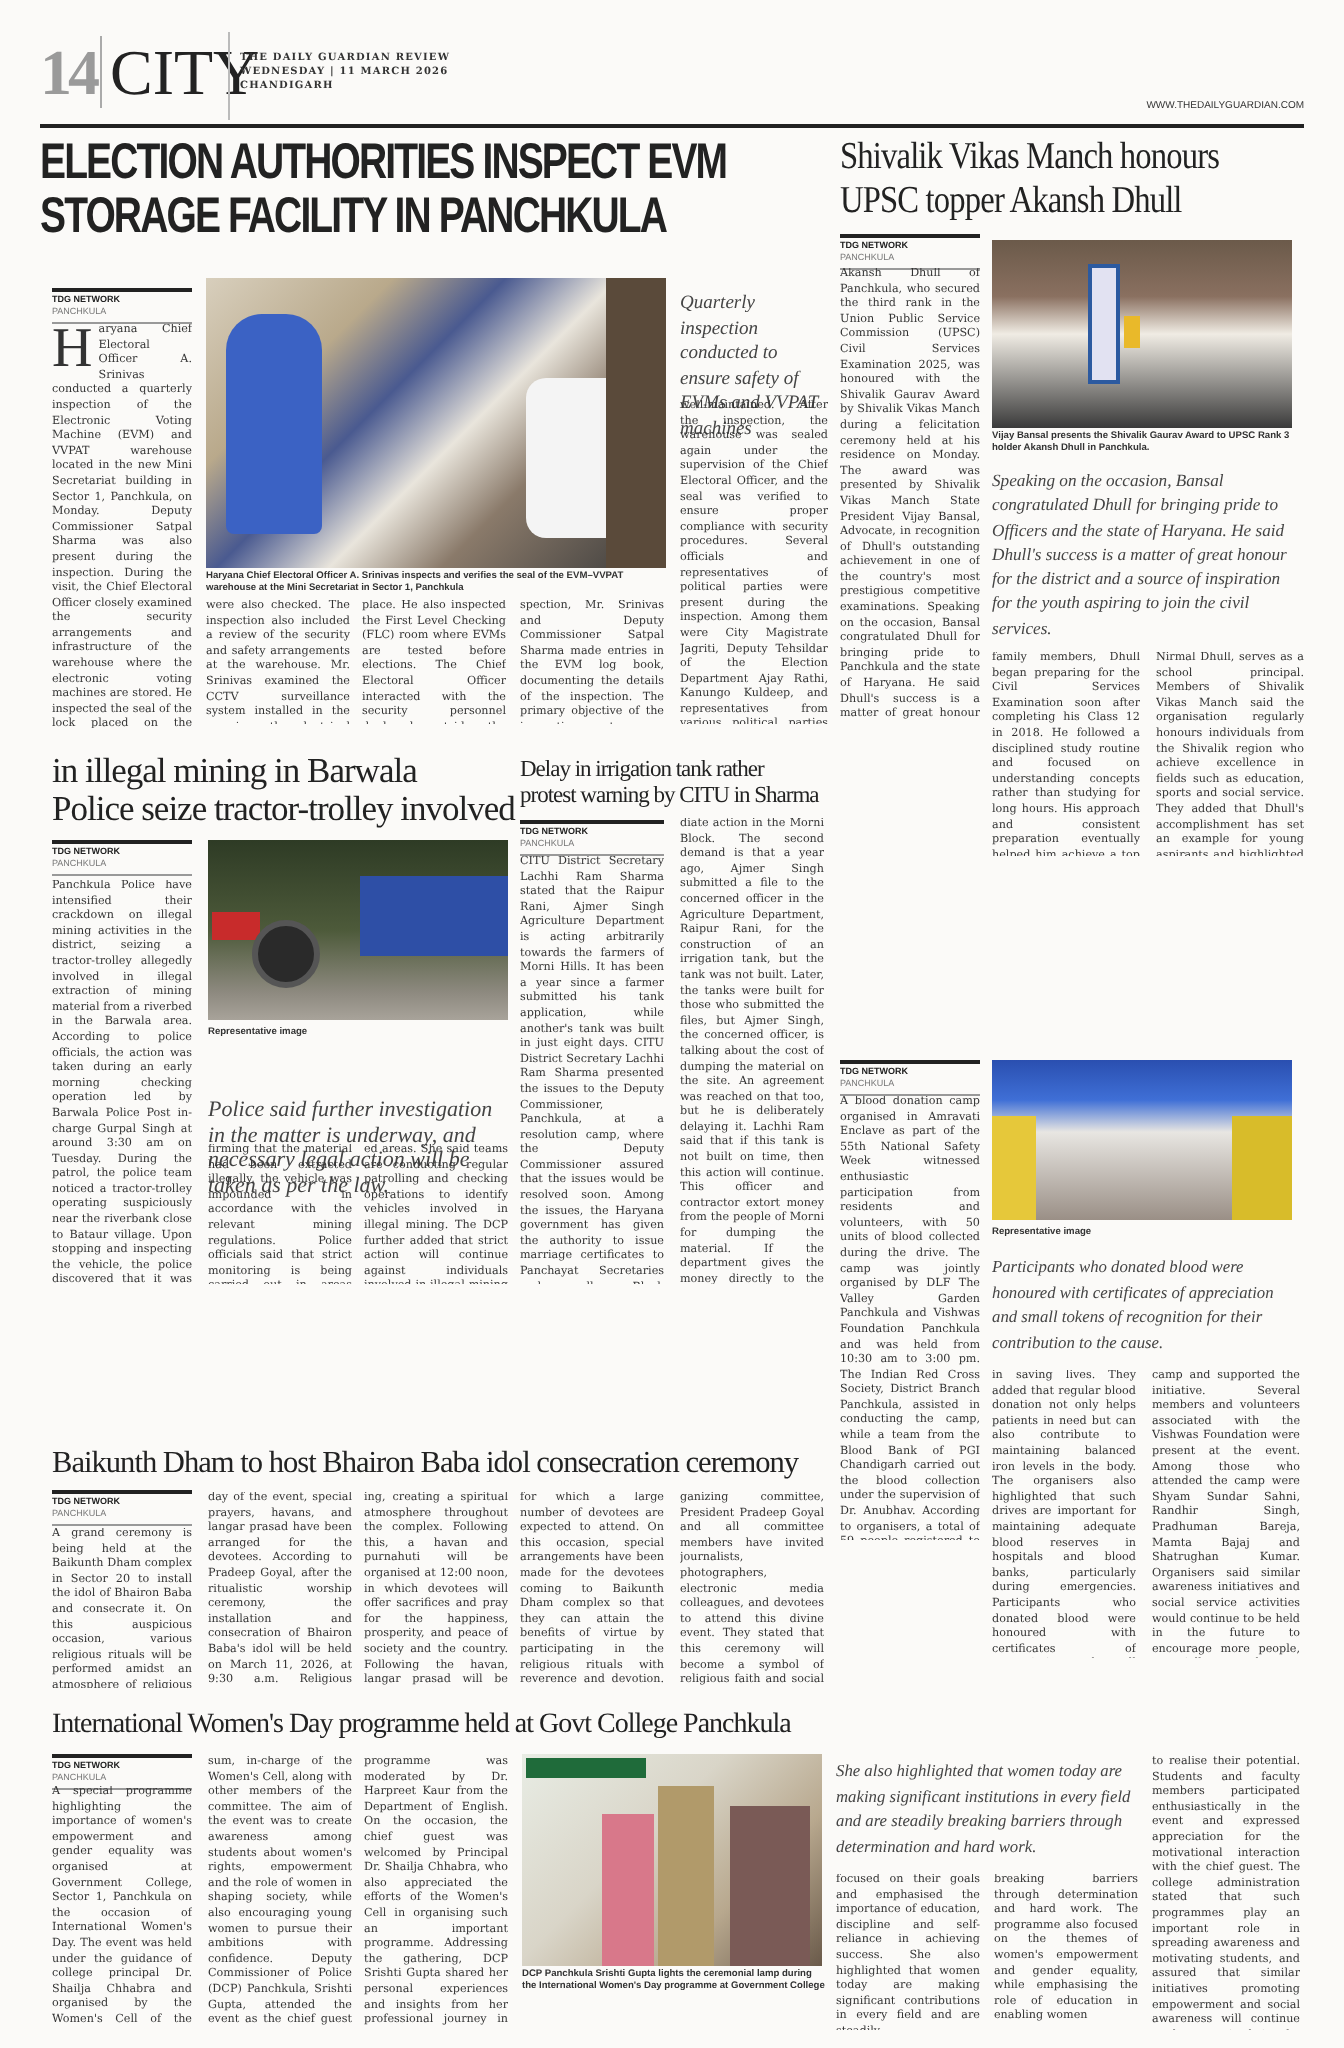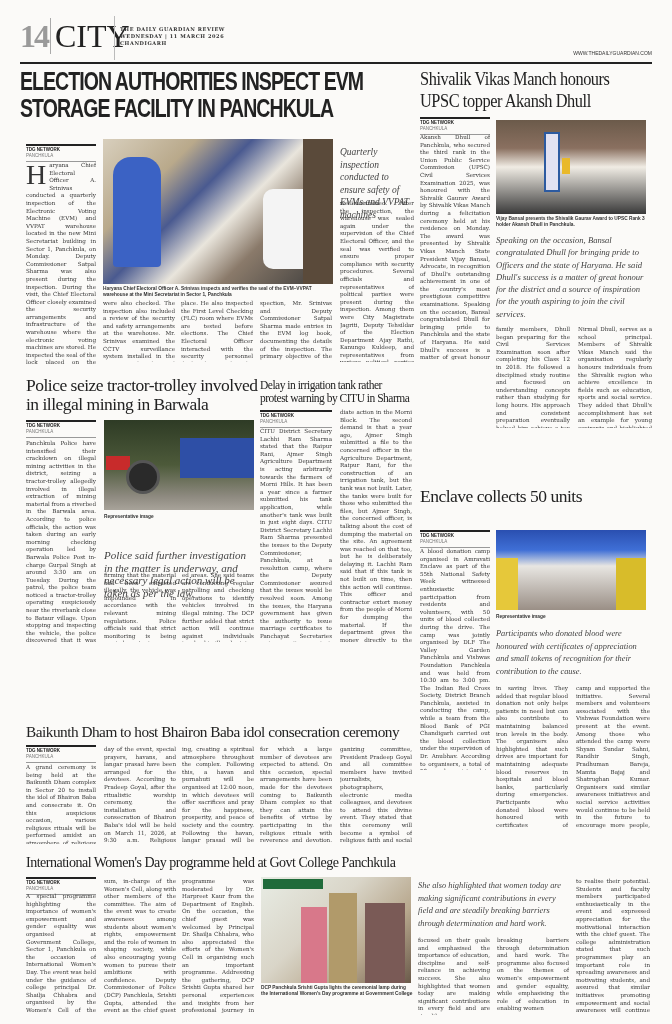--- a/index.html
+++ b/index.html
@@ -65,22 +65,22 @@
 <div class="abs photo" style="left:496px;top:120px;width:150px;height:94px;background:linear-gradient(180deg,#6b5a4a 0%,#8a7060 30%,#f0ece4 50%,#3a3a3a 100%)">
   <div style="position:absolute;left:48px;top:12px;width:16px;height:60px;background:#e2e2f2;border:2px solid #2c5aa0"></div>
   <div style="position:absolute;left:66px;top:38px;width:8px;height:16px;background:#e9b92a"></div>
 </div>
 <div class="abs cap" style="left:496px;top:216px;width:160px">Vijay Bansal presents the Shivalik Gaurav Award to UPSC Rank 3 holder Akansh Dhull in Panchkula.</div>
 <div class="abs pull" style="left:496px;top:234px;width:150px;font-size:8.6px;line-height:12.3px">Speaking on the occasion, Bansal congratulated Dhull for bringing pride to Officers and the state of Haryana. He said Dhull's success is a matter of great honour for the district and a source of inspiration for the youth aspiring to join the civil services.</div>
 <div class="abs txt" style="left:496px;top:326px;width:74px;height:102px;overflow:hidden">family members, Dhull began preparing for the Civil Services Examination soon after completing his Class 12 in 2018. He followed a disciplined study routine and focused on understanding concepts rather than studying for long hours. His approach and consistent preparation eventually helped him achieve a top rank in the national examination. Dhull comes from an academic and socially active family. His father, Krishna Dhull, is associated with business and social activities, while his mother,</div>
 <div class="abs txt" style="left:578px;top:326px;width:74px;height:102px;overflow:hidden">Nirmal Dhull, serves as a school principal. Members of Shivalik Vikas Manch said the organisation regularly honours individuals from the Shivalik region who achieve excellence in fields such as education, sports and social service. They added that Dhull's accomplishment has set an example for young aspirants and highlighted the potential of youth from the region. The felicitation concluded with the presentation of the award and best wishes for Dhull's future career in public service.</div>
 
 <div class="abs hl" style="left:26px;top:376px;width:240px;font-size:17.5px;line-height:19px">
+  <div>in illegal mining in Barwala</div>
   <div>Police seize tractor-trolley involved</div>
-  <div>in illegal mining in Barwala</div>
 </div>
 <div class="abs byline" style="left:26px;top:420px;width:70px"><b>TDG NETWORK</b><span>PANCHKULA</span></div>
 <div class="abs txt" style="left:26px;top:440px;width:70px;height:202px;overflow:hidden">Panchkula Police have intensified their crackdown on illegal mining activities in the district, seizing a tractor-trolley allegedly involved in illegal extraction of mining material from a riverbed in the Barwala area. According to police officials, the action was taken during an early morning checking operation led by Barwala Police Post in-charge Gurpal Singh at around 3:30 am on Tuesday. During the patrol, the police team noticed a tractor-trolley operating suspiciously near the riverbank close to Bataur village. Upon stopping and inspecting the vehicle, the police discovered that it was loaded with material suspected to have been extracted illegally from the riverbed. The officials immediately informed the Mining Department about the matter. Subsequently, officials from the Mining Department reached the spot and carried out a verification of the material found in the tractor-trolley. After con-</div>
 <div class="abs photo" style="left:104px;top:420px;width:150px;height:90px;background:linear-gradient(180deg,#2e3b25 0%,#4d5a3a 50%,#8e8a80 85%,#a8a39a 100%)">
   <div style="position:absolute;left:76px;top:18px;width:74px;height:40px;background:#2e4fa6"></div>
   <div style="position:absolute;left:2px;top:36px;width:24px;height:14px;background:#c82b2b"></div>
   <div style="position:absolute;left:22px;top:40px;width:34px;height:34px;border-radius:50%;background:#2a2a2a;border:3px solid #555"></div>
 </div>
 <div class="abs cap" style="left:104px;top:514px;width:150px">Representative image</div>
 <div class="abs pull" style="left:104px;top:549px;width:150px;font-size:11px;line-height:12.5px">Police said further investigation in the matter is underway, and necessary legal action will be taken as per the law.</div>
@@ -89,21 +89,20 @@
 
 <div class="abs hl" style="left:260px;top:379px;width:160px;font-size:11.5px;line-height:13px">
   <div>Delay in irrigation tank rather</div>
   <div>protest warning by CITU in Sharma</div>
 </div>
 <div class="abs byline" style="left:260px;top:410px;width:72px"><b>TDG NETWORK</b><span>PANCHKULA</span></div>
 <div class="abs txt" style="left:260px;top:428px;width:72px;height:214px;overflow:hidden">CITU District Secretary Lachhi Ram Sharma stated that the Raipur Rani, Ajmer Singh Agriculture Department is acting arbitrarily towards the farmers of Morni Hills. It has been a year since a farmer submitted his tank application, while another's tank was built in just eight days. CITU District Secretary Lachhi Ram Sharma presented the issues to the Deputy Commissioner, Panchkula, at a resolution camp, where the Deputy Commissioner assured that the issues would be resolved soon. Among the issues, the Haryana government has given the authority to issue marriage certificates to Panchayat Secretaries and all Block Development Officers (BDPs). However, in the Morni, Barwala, and Raipur Rani blocks, these were not being approved, resulting in delays in receiving the Shagun Scheme. The Barwala Block BDPO approved marriage certificates on the spot. The DRO has been appointed to take imme-</div>
 <div class="abs txt" style="left:340px;top:409px;width:72px;height:233px;overflow:hidden">diate action in the Morni Block. The second demand is that a year ago, Ajmer Singh submitted a file to the concerned officer in the Agriculture Department, Raipur Rani, for the construction of an irrigation tank, but the tank was not built. Later, the tanks were built for those who submitted the files, but Ajmer Singh, the concerned officer, is talking about the cost of dumping the material on the site. An agreement was reached on that too, but he is deliberately delaying it. Lachhi Ram said that if this tank is not built on time, then this action will continue. This officer and contractor extort money from the people of Morni for dumping the material. If the department gives the money directly to the responsible person, then good and durable work will be done and middlemen will also be eliminated. If the tank is not built, a letter will be written to the Chief Minister regarding this. If the problem is not resolved, the farmers of Morni block will be forced to take to the streets.</div>
 
 <div class="abs hl" style="left:420px;top:486px;width:252px;font-size:17.5px;line-height:20px">
-  <div>Enclave collects 50 units</div>
 </div>
 <div class="abs byline" style="left:420px;top:530px;width:70px"><b>TDG NETWORK</b><span>PANCHKULA</span></div>
 <div class="abs txt" style="left:420px;top:548px;width:70px;height:222px;overflow:hidden">A blood donation camp organised in Amravati Enclave as part of the 55th National Safety Week witnessed enthusiastic participation from residents and volunteers, with 50 units of blood collected during the drive. The camp was jointly organised by DLF The Valley Garden Panchkula and Vishwas Foundation Panchkula and was held from 10:30 am to 3:00 pm. The Indian Red Cross Society, District Branch Panchkula, assisted in conducting the camp, while a team from the Blood Bank of PGI Chandigarh carried out the blood collection under the supervision of Dr. Anubhav. According to organisers, a total of 59 people registered to donate blood during the camp. However, nine volunteers were unable to donate due to health-related reasons following medical screening. Eventually, 50 donors successfully donated blood. Representatives of the organising institutions said the initiative aimed to encourage voluntary blood donation and raise awareness about its importance</div>
 <div class="abs photo" style="left:496px;top:530px;width:150px;height:80px;background:linear-gradient(180deg,#2a4fb0 0%,#3f6fd6 25%,#e8e6e2 45%,#9a8f86 100%)">
   <div style="position:absolute;left:0;top:28px;width:22px;height:52px;background:#e6c83a"></div>
   <div style="position:absolute;right:0;top:28px;width:30px;height:52px;background:#d8bc2a"></div>
 </div>
 <div class="abs cap" style="left:496px;top:614px;width:150px">Representative image</div>
 <div class="abs pull" style="left:496px;top:628px;width:150px;font-size:8.4px;line-height:12.5px">Participants who donated blood were honoured with certificates of appreciation and small tokens of recognition for their contribution to the cause.</div>
 <div class="abs txt" style="left:496px;top:685px;width:72px;height:144px;overflow:hidden">in saving lives. They added that regular blood donation not only helps patients in need but can also contribute to maintaining balanced iron levels in the body. The organisers also highlighted that such drives are important for maintaining adequate blood reserves in hospitals and blood banks, particularly during emergencies. Participants who donated blood were honoured with certificates of appreciation and small tokens of recognition for their contribution to the cause. Residents and volunteers from the locality participated in the</div>
@@ -122,16 +121,16 @@
 <div class="abs txt" style="left:26px;top:893px;width:70px;height:120px;overflow:hidden">A special programme highlighting the importance of women's empowerment and gender equality was organised at Government College, Sector 1, Panchkula on the occasion of International Women's Day. The event was held under the guidance of college principal Dr. Shailja Chhabra and organised by the Women's Cell of the college. The programme was coordinated by Professor Ku-</div>
 <div class="abs txt" style="left:104px;top:878px;width:72px;height:135px;overflow:hidden">sum, in-charge of the Women's Cell, along with other members of the committee. The aim of the event was to create awareness among students about women's rights, empowerment and the role of women in shaping society, while also encouraging young women to pursue their ambitions with confidence. Deputy Commissioner of Police (DCP) Panchkula, Srishti Gupta, attended the event as the chief guest and motivational speaker. The</div>
 <div class="abs txt" style="left:182px;top:878px;width:72px;height:135px;overflow:hidden">programme was moderated by Dr. Harpreet Kaur from the Department of English. On the occasion, the chief guest was welcomed by Principal Dr. Shailja Chhabra, who also appreciated the efforts of the Women's Cell in organising such an important programme. Addressing the gathering, DCP Srishti Gupta shared her personal experiences and insights from her professional journey in the police service. She encouraged students to remain</div>
 <div class="abs photo" style="left:261px;top:877px;width:150px;height:106px;background:linear-gradient(135deg,#e8ece4 0%,#d9d5c8 40%,#b8a88e 70%,#6a5a4a 100%)">
   <div style="position:absolute;left:2px;top:2px;width:60px;height:10px;background:#1f6b3a"></div>
   <div style="position:absolute;left:40px;top:30px;width:26px;height:76px;background:#d8788a"></div>
   <div style="position:absolute;left:68px;top:16px;width:28px;height:90px;background:#b19a6a"></div>
   <div style="position:absolute;left:104px;top:26px;width:40px;height:80px;background:#7a5a56"></div>
 </div>
 <div class="abs cap" style="left:261px;top:985px;width:152px">DCP Panchkula Srishti Gupta lights the ceremonial lamp during the International Women's Day programme at Government College</div>
-<div class="abs pull" style="left:418px;top:880px;width:150px;font-size:8.4px;line-height:12.5px">She also highlighted that women today are making significant contributions in every field and are steadily breaking barriers through determination and hard work.</div>
+<div class="abs pull" style="left:418px;top:880px;width:150px;font-size:8.4px;line-height:12.5px">She also highlighted that women today are making significant institutions in every field and are steadily breaking barriers through determination and hard work.</div>
 <div class="abs txt" style="left:418px;top:937px;width:72px;height:78px;overflow:hidden">focused on their goals and emphasised the importance of education, discipline and self-reliance in achieving success. She also highlighted that women today are making significant contributions in every field and are steadily</div>
 <div class="abs txt" style="left:497px;top:937px;width:72px;height:78px;overflow:hidden">breaking barriers through determination and hard work. The programme also focused on the themes of women's empowerment and gender equality, while emphasising the role of education in enabling women</div>
 <div class="abs txt" style="left:576px;top:878px;width:74px;height:137px;overflow:hidden">to realise their potential. Students and faculty members participated enthusiastically in the event and expressed appreciation for the motivational interaction with the chief guest. The college administration stated that such programmes play an important role in spreading awareness and motivating students, and assured that similar initiatives promoting empowerment and social awareness will continue to be organised in the future.</div>
 
 </body></html>

